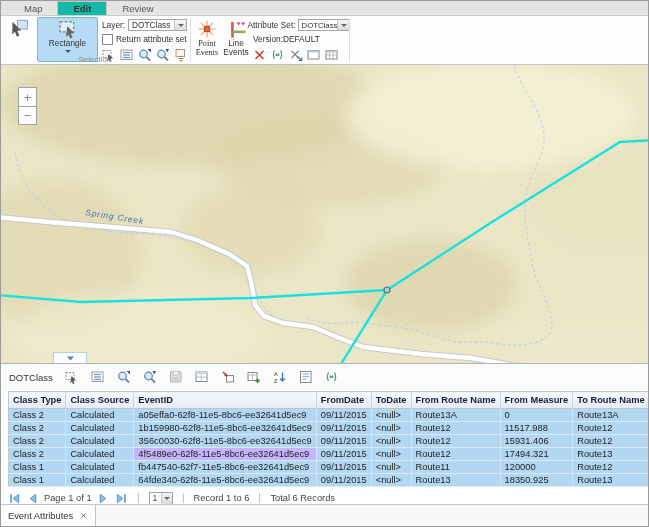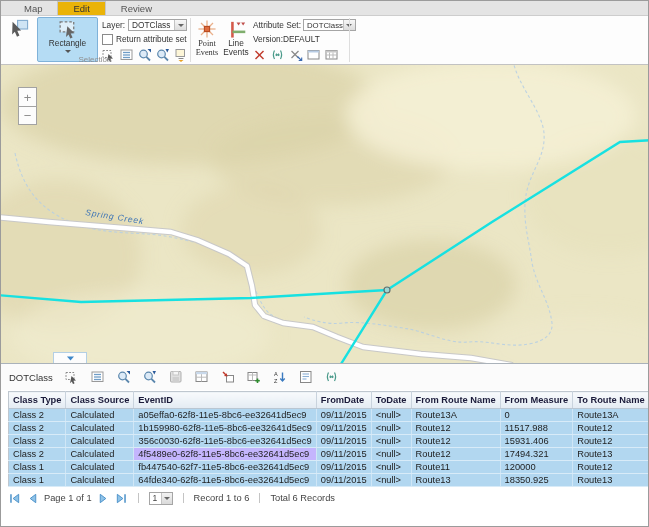--- a/index.html
+++ b/index.html
@@ -1,21 +1,21 @@
 <!DOCTYPE html>
 <html><head>
 <meta charset="utf-8">
 <style>
   html,body{margin:0;padding:0;background:#dcdcdc;font-family:"Liberation Sans",sans-serif;}
   .app{position:relative;width:649px;height:527px;background:#fff;border:1px solid #9b9b9b;box-sizing:border-box;overflow:hidden;}
 
   
   .tabstrip{position:absolute;left:0;top:0;right:0;height:15px;background:#e4e4e4;border-bottom:1px solid #cdcdcd;display:flex;align-items:stretch;padding-left:8px;box-sizing:border-box;}
   .tab{padding:0 15px;font-size:9.5px;color:#555;display:flex;align-items:center;cursor:default;}
-  .tab.active{background:#eab308;border:1px solid #c6c6c6;border-bottom:none;color:#333;}
+  .tab.active{background:#14b8a6;border:1px solid #c6c6c6;border-bottom:none;color:#333;font-weight:bold;}
 
   
   .ribbon{position:absolute;left:0;top:15px;right:0;height:48px;background:#fdfdfd;border-bottom:1px solid #c2c2c2;}
   .gsep{position:absolute;top:2px;bottom:2px;width:1px;background:#dedede;}
   .grouplabel{position:absolute;bottom:0;text-align:center;font-size:8px;color:#8e8e8e;}
   .bigbtn{position:absolute;display:flex;flex-direction:column;align-items:center;font-size:8.3px;color:#333;border:1px solid transparent;border-radius:2px;box-sizing:border-box;text-align:center;line-height:1.1;padding-top:1px;}
   .bigbtn.hl{background:#b5dcf4;border-color:#7fb2d9;}
   .caret{width:0;height:0;border-left:3px solid transparent;border-right:3px solid transparent;border-top:3px solid #555;margin-top:2px;}
   .subcol{position:absolute;display:flex;flex-direction:column;font-size:8.3px;color:#333;}
   .frow{display:flex;align-items:center;height:14px;gap:3px;}
@@ -139,21 +139,21 @@
     <div class="bigbtn" style="left:221px;top:1px;width:28px;height:46px;">
       <span class="icon"><svg width="20" height="20" viewBox="0 0 14 14">
             <line x1="4.5" y1="2" x2="4.5" y2="13" stroke="#d4594a" stroke-width="1.8"></line>
             <line x1="4.5" y1="9" x2="13.5" y2="9" stroke="#7fae6d" stroke-width="1.8"></line>
             <path d="M7.4 2.5 h2.8 l-1.4 2z" fill="#c0504d"></path>
             <path d="M10.6 2.5 h2.8 l-1.4 2z" fill="#c0504d"></path>
           </svg></span>
       <span>Line Events</span>
     </div>
     <div class="subcol" style="left:252px;top:2px;width:92px;">
-      <div class="frow" style="gap:2px;">
+      <div class="frow" style="gap:2px;justify-content:center;">
         <span style="white-space:nowrap;">Attribute Set:</span>
         <div class="combo" style="font-size:7.8px;">
           <span>DOTClass</span>
           <span class="carrow">
               <i></i>
             </span>
         </div>
       </div>
       <div class="frow">
         <span>Version:DEFAULT</span>
@@ -429,14 +429,22 @@
         <span class="carrow">
             <i></i>
           </span>
       </span>
       <span class="vsep"></span>
       <span>Record 1 to 6</span>
       <span class="vsep"></span>
       <span>Total 6 Records</span>
     </div>
 
+    <div class="tabbar">
+      <div class="btab">
+        <span>Event Attributes</span>
+        <span class="icon"><svg width="9" height="9" viewBox="0 0 14 14">
+              <path d="M4 4 L10 10 M10 4 L4 10" stroke="#666" stroke-width="1.5" fill="none"></path>
+            </svg></span>
+      </div>
+    </div>
   </div>
 </div>
 
 </body></html>

